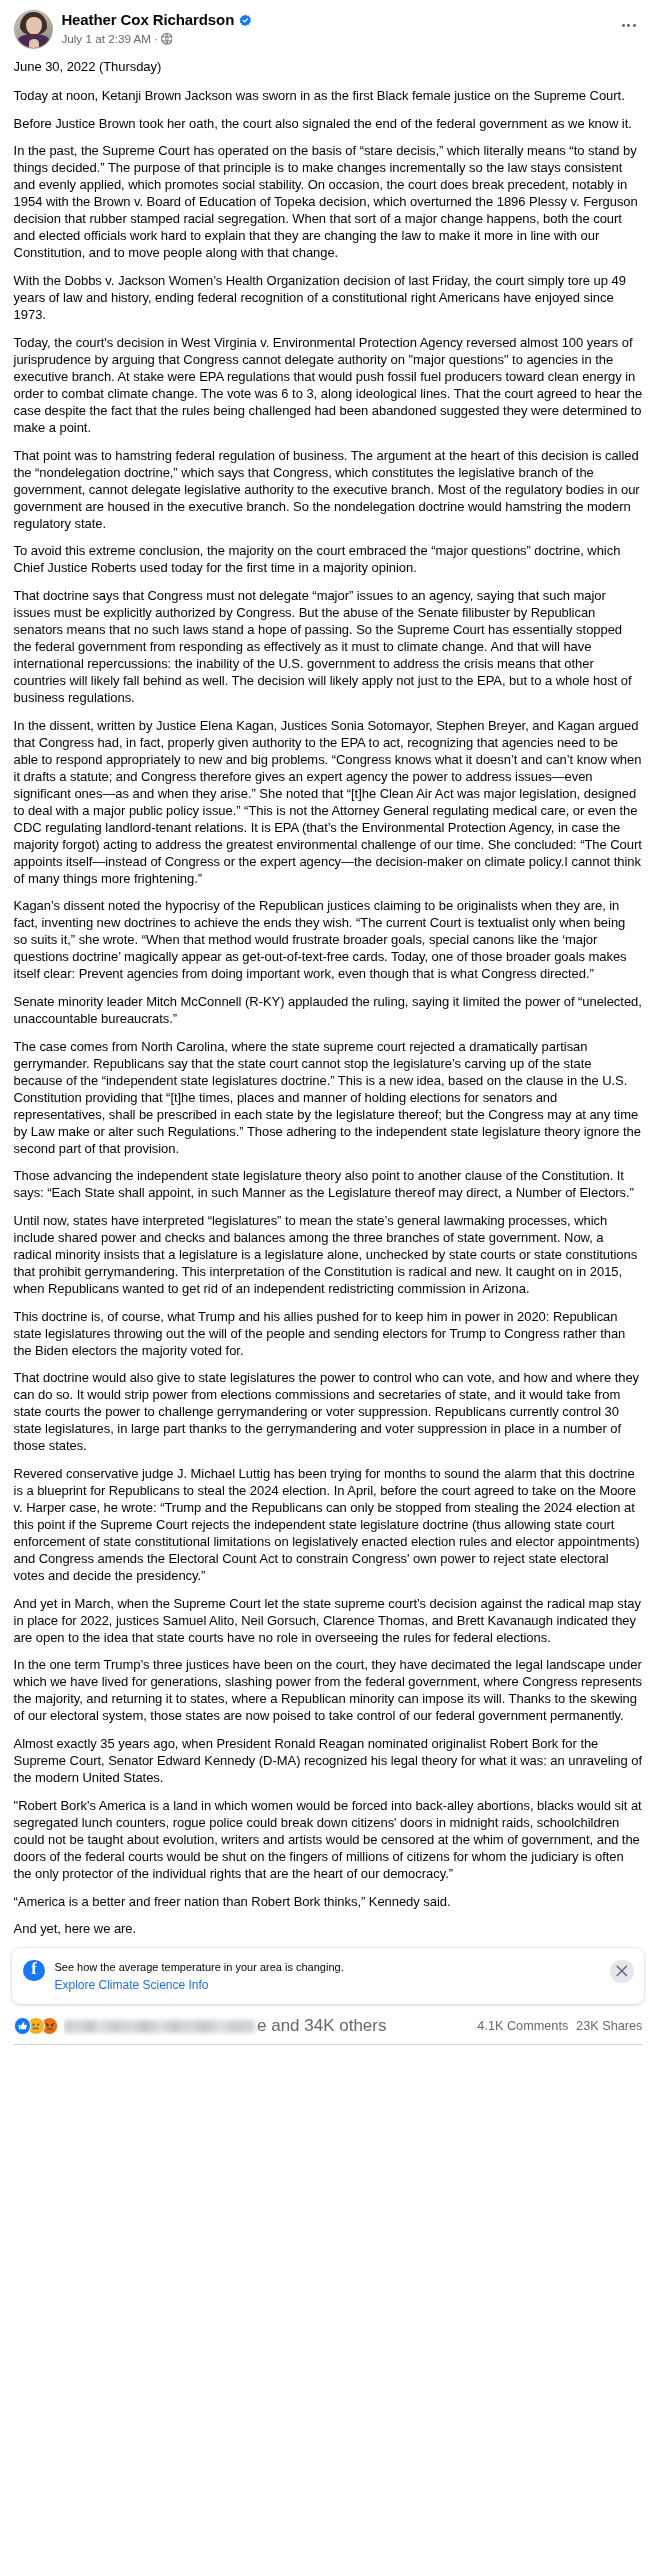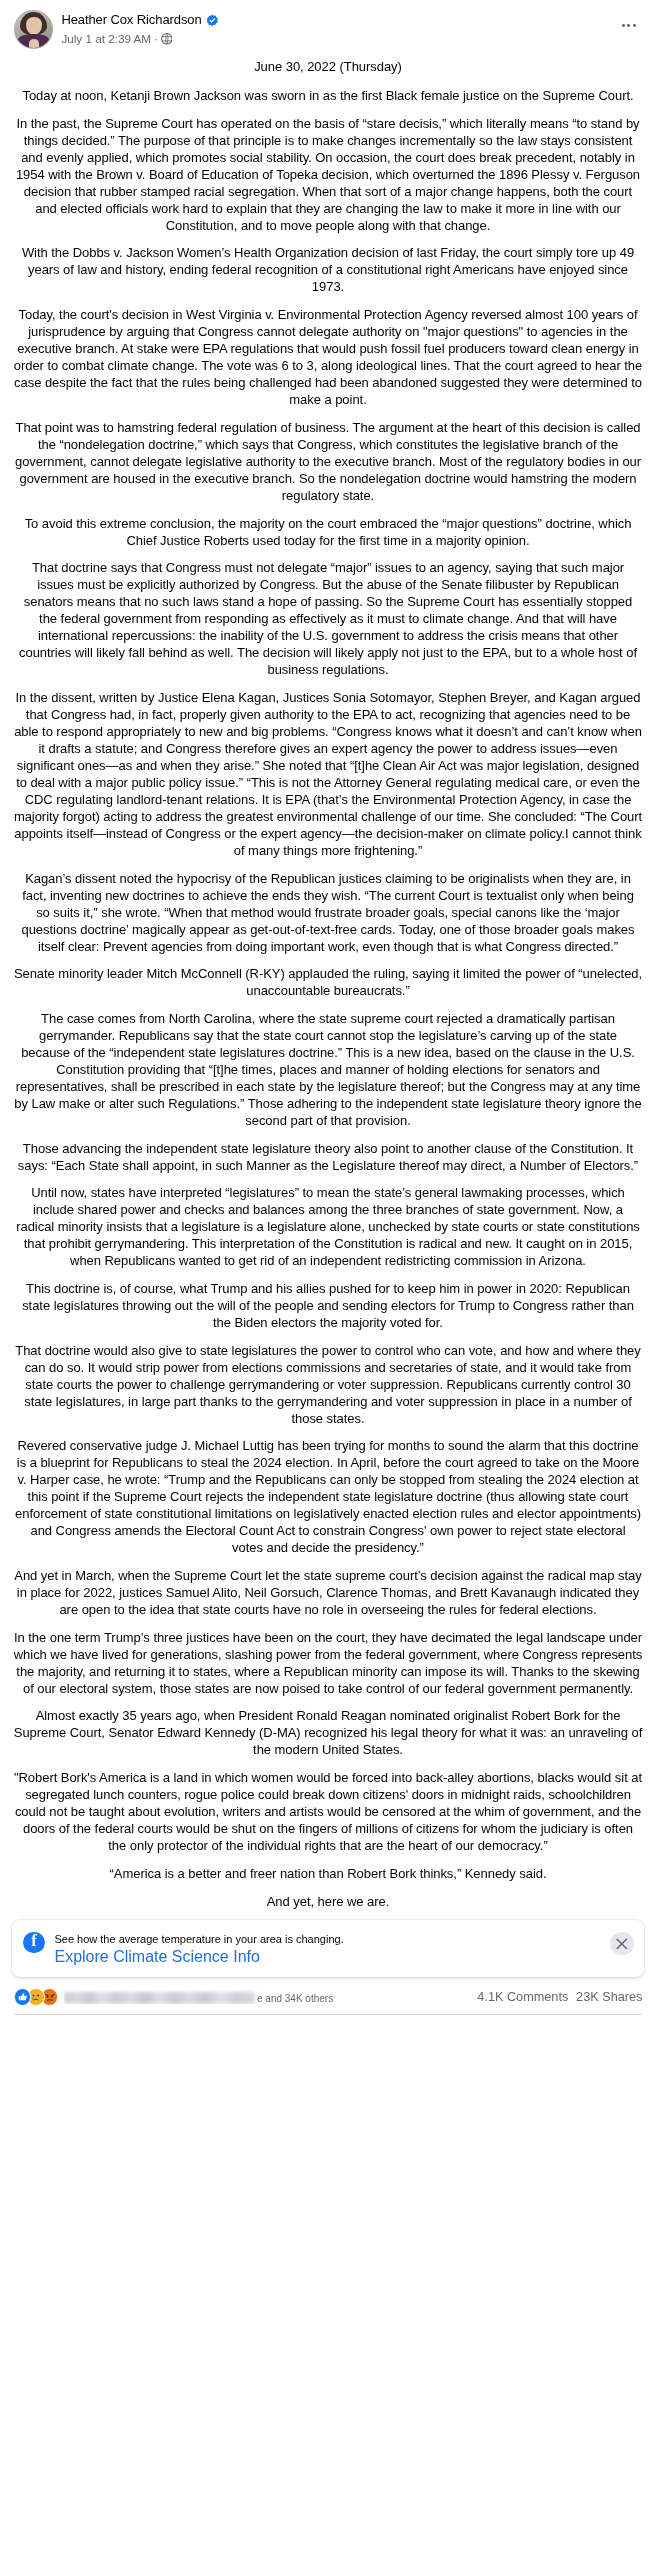--- a/index.html
+++ b/index.html
@@ -81,22 +81,22 @@
     min-height: 39px;
     flex: 1 1 auto;
     overflow: hidden;
   }
   .name-row {
     display: flex;
     align-items: center;
     line-height: 16.6px;
   }
   .author-name {
-    font-size: 13px;
-    font-weight: normal;
+    font-size: 15px;
+    font-weight: bold;
     color: #050505;
     letter-spacing: -0.1px;
   }
   .verified-badge {
     display: inline-flex;
     margin-left: 4.9px;
     width: 12.7px;
     height: 12.7px;
     align-items: center;
   }
@@ -132,21 +132,21 @@
   .post-body {
     padding: 5.8px 13.6px 0 13.6px;
     box-sizing: border-box;
   }
   .post-body p {
     margin: 0 0 10.7px 0;
     font-size: 13px;
     line-height: 17px;
     color: #050505;
     letter-spacing: -0.05px;
-    text-align: center;
+    text-align: left;
   }
   .post-body p.lead {
     margin-bottom: 11.7px;
   }
 
   
   .climate-banner {
     margin: 7.8px 11.7px 0 11.7px;
     background: #ffffff;
     border-radius: 7.8px;
@@ -182,21 +182,21 @@
     padding-right: 25px;
   }
   .banner-title {
     font-size: 11px;
     color: #050505;
     line-height: 16.6px;
   }
   .banner-link {
     display: block;
     margin-top: 1.9px;
-    font-size: 16px;
+    font-size: 12px;
     color: #216fdb;
     line-height: 16.6px;
     cursor: pointer;
   }
   .banner-close {
     position: absolute;
     right: 10.7px;
     top: 11.7px;
     width: 23.4px; height: 23.4px;
     border-radius: 50%;
@@ -232,21 +232,21 @@
     justify-content: center;
     font-size: 10.7px;
     line-height: 1;
   }
   .reaction.like { background: #1877f2; z-index: 3; }
   .reaction.sad  { background: #f7b125; z-index: 2; }
   .reaction.angry{ background: #e9710f; z-index: 1; }
   .reaction svg { display: block; }
   .likers {
     margin-left: 9.7px;
-    font-size: 10px;
+    font-size: 17px;
     color: #65676b;
     display: flex;
     align-items: baseline;
     flex: 1 1 auto;
     min-width: 0;
     overflow: hidden;
     white-space: nowrap;
   }
   .likers-blur {
     display: inline-block;
@@ -320,20 +320,21 @@
     <div class="more-btn">
       <span class="dot"></span>
       <span class="dot"></span>
       <span class="dot"></span>
     </div>
   </div>
 
   <div class="post-body" id="post-body">
       <p class="lead">June 30, 2022 (Thursday)</p>
       <p>Today at noon, Ketanji Brown Jackson was sworn in as the first Black female justice on the Supreme Court.</p>
+      <p>Before Justice Brown took her oath, the court also signaled the end of the federal government as we know it.</p>
       <p>In the past, the Supreme Court has operated on the basis of “stare decisis,” which literally means “to stand by things decided.” The purpose of that principle is to make changes incrementally so the law stays consistent and evenly applied, which promotes social stability. On occasion, the court does break precedent, notably in 1954 with the Brown v. Board of Education of Topeka decision, which overturned the 1896 Plessy v. Ferguson decision that rubber stamped racial segregation. When that sort of a major change happens, both the court and elected officials work hard to explain that they are changing the law to make it more in line with our Constitution, and to move people along with that change.</p>
       <p>With the Dobbs v. Jackson Women’s Health Organization decision of last Friday, the court simply tore up 49 years of law and history, ending federal recognition of a constitutional right Americans have enjoyed since 1973.</p>
       <p>Today, the court's decision in West Virginia v. Environmental Protection Agency reversed almost 100 years of jurisprudence by arguing that Congress cannot delegate authority on "major questions" to agencies in the executive branch. At stake were EPA regulations that would push fossil fuel producers toward clean energy in order to combat climate change. The vote was 6 to 3, along ideological lines. That the court agreed to hear the case despite the fact that the rules being challenged had been abandoned suggested they were determined to make a point.</p>
       <p>That point was to hamstring federal regulation of business. The argument at the heart of this decision is called the “nondelegation doctrine,” which says that Congress, which constitutes the legislative branch of the government, cannot delegate legislative authority to the executive branch. Most of the regulatory bodies in our government are housed in the executive branch. So the nondelegation doctrine would hamstring the modern regulatory state.</p>
       <p>To avoid this extreme conclusion, the majority on the court embraced the “major questions” doctrine, which Chief Justice Roberts used today for the first time in a majority opinion.</p>
       <p>That doctrine says that Congress must not delegate “major” issues to an agency, saying that such major issues must be explicitly authorized by Congress. But the abuse of the Senate filibuster by Republican senators means that no such laws stand a hope of passing. So the Supreme Court has essentially stopped the federal government from responding as effectively as it must to climate change. And that will have international repercussions: the inability of the U.S. government to address the crisis means that other countries will likely fall behind as well. The decision will likely apply not just to the EPA, but to a whole host of business regulations.</p>
       <p>In the dissent, written by Justice Elena Kagan, Justices Sonia Sotomayor, Stephen Breyer, and Kagan argued that Congress had, in fact, properly given authority to the EPA to act, recognizing that agencies need to be able to respond appropriately to new and big problems. “Congress knows what it doesn’t and can’t know when it drafts a statute; and Congress therefore gives an expert agency the power to address issues—even significant ones—as and when they arise.” She noted that “[t]he Clean Air Act was major legislation, designed to deal with a major public policy issue.” “This is not the Attorney General regulating medical care, or even the CDC regulating landlord-tenant relations. It is EPA (that’s the Environmental Protection Agency, in case the majority forgot) acting to address the greatest environmental challenge of our time. She concluded: “The Court appoints itself—instead of Congress or the expert agency—the decision-maker on climate policy.I cannot think of many things more frightening.”</p>
       <p>Kagan’s dissent noted the hypocrisy of the Republican justices claiming to be originalists when they are, in fact, inventing new doctrines to achieve the ends they wish. “The current Court is textualist only when being so suits it,” she wrote. “When that method would frustrate broader goals, special canons like the ‘major questions doctrine’ magically appear as get-out-of-text-free cards. Today, one of those broader goals makes itself clear: Prevent agencies from doing important work, even though that is what Congress directed.”</p>
       <p>Senate minority leader Mitch McConnell (R-KY) applauded the ruling, saying it limited the power of “unelected, unaccountable bureaucrats.”</p>
       <p>The case comes from North Carolina, where the state supreme court rejected a dramatically partisan gerrymander. Republicans say that the state court cannot stop the legislature’s carving up of the state because of the “independent state legislatures doctrine.” This is a new idea, based on the clause in the U.S. Constitution providing that “[t]he times, places and manner of holding elections for senators and representatives, shall be prescribed in each state by the legislature thereof; but the Congress may at any time by Law make or alter such Regulations.” Those adhering to the independent state legislature theory ignore the second part of that provision.</p>

